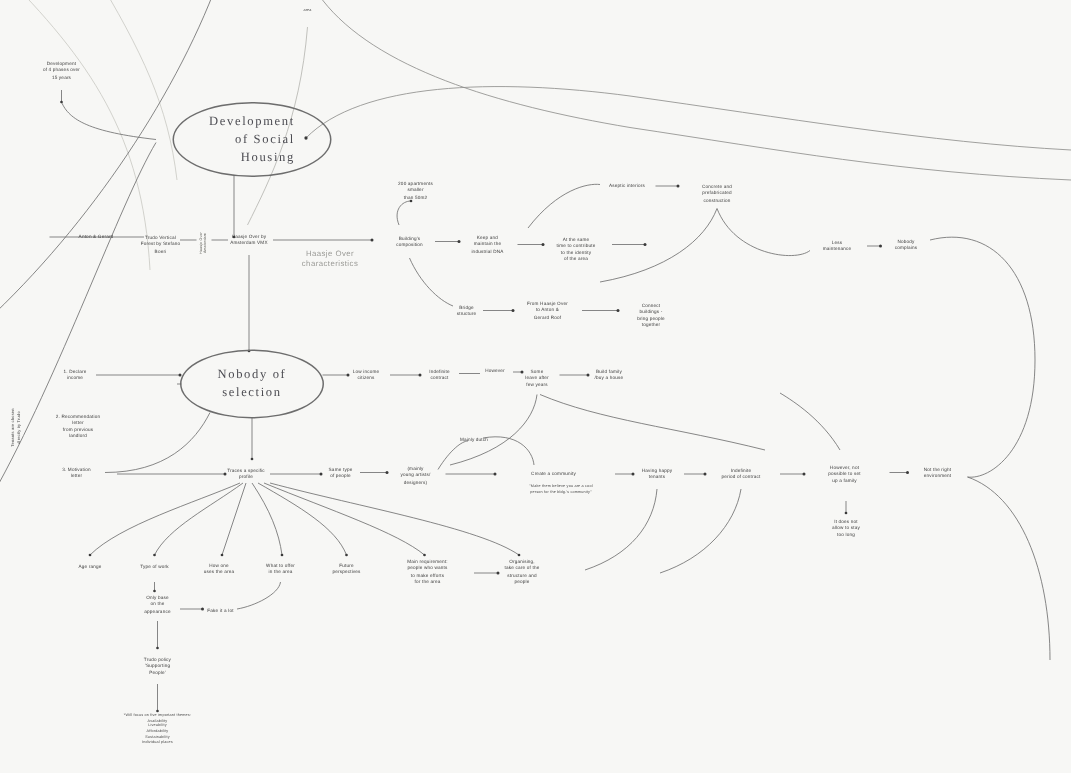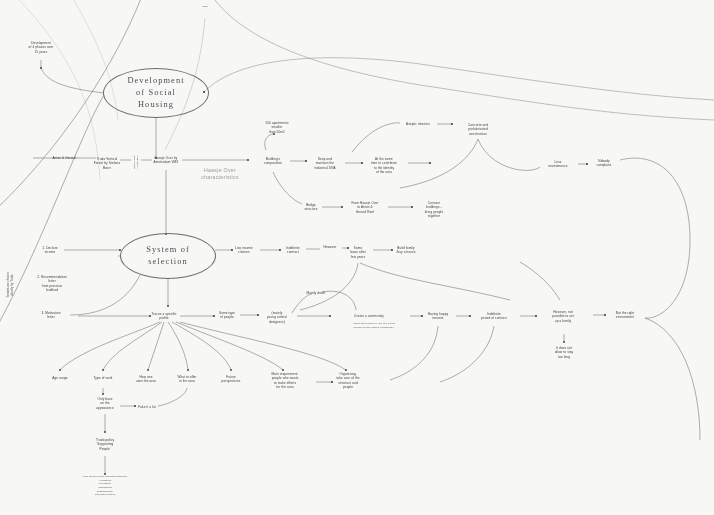--- a/index.html
+++ b/index.html
@@ -177,25 +177,25 @@
       <circle cx="188" cy="370" r="0.9"></circle>
       <circle cx="231" cy="370" r="0.9"></circle>
       <circle cx="283" cy="370" r="0.9"></circle>
       <circle cx="346" cy="370" r="0.9"></circle>
       <circle cx="564" cy="342" r="0.9"></circle>
       <circle cx="103" cy="394" r="0.9"></circle>
       <circle cx="274" cy="134" r="0.9"></circle>
     </g>
   </svg>
 
-  <div class="ellipse" id="ellipse-dev" style="left:156px;top:93px;">Development
+  <div class="ellipse" id="ellipse-dev" style="left:168px;top:93px;text-align:right;">Development
 of Social
 Housing</div>
 
-  <div class="ellipse" id="ellipse-sys" style="left:168px;top:256px;">System of
+  <div class="ellipse" id="ellipse-sys" style="left:168px;top:256px;">Nobody of
 selection</div>
 
   <div id="nodes-layer">
       <div class="node tiny" style="left: 41px; top: 47px;">Development
 of 4 phases over
 15 years</div>
       <div class="node micro" style="left: 205px; top: 7px;">area</div>
       <div class="node tiny" style="left: 64px; top: 158px;">Anton &amp; Gerard</div>
       <div class="node tiny" style="left: 107px; top: 163px;">Trudo Vertical
 Forest by Stefano

